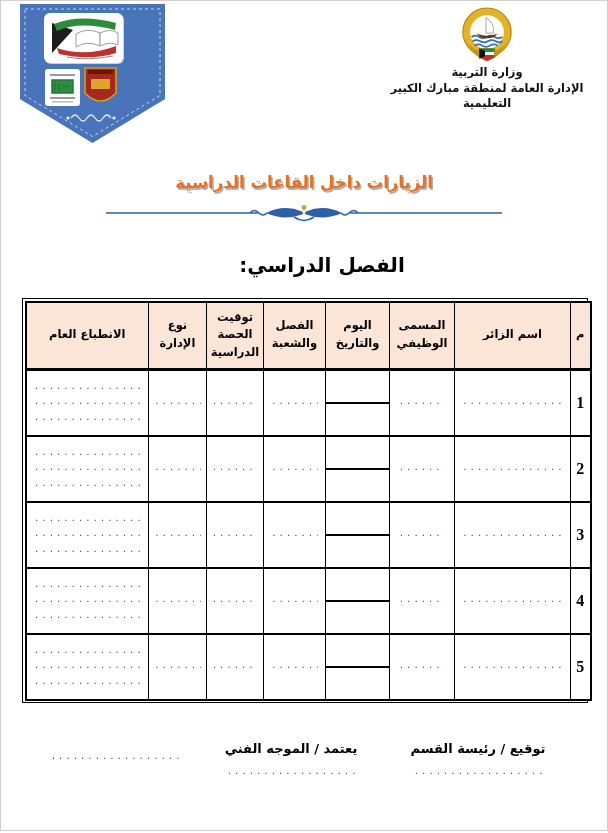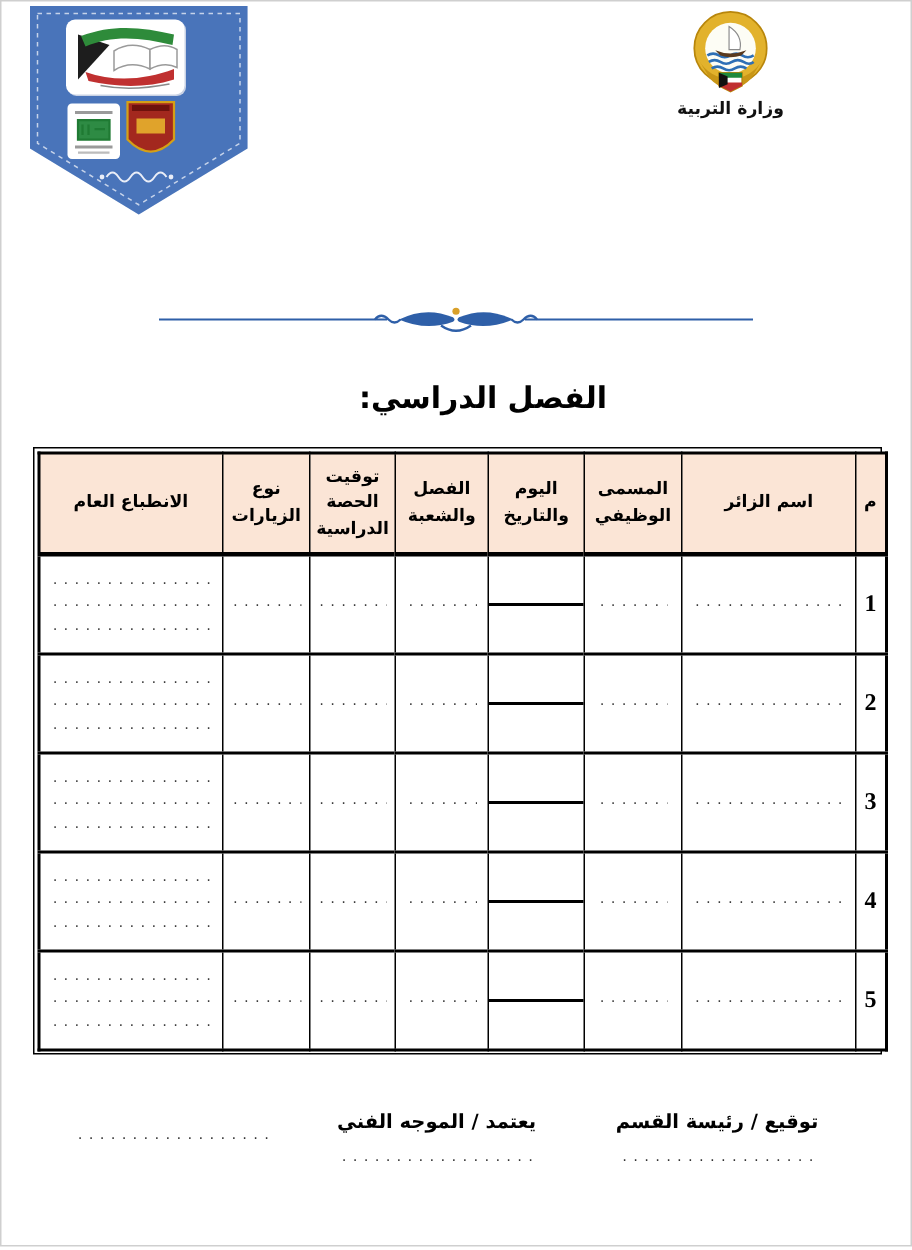--- a/index.html
+++ b/index.html
@@ -122,22 +122,24 @@
       <path d="M29,11 Q38.5,17 36.5,27 L29,27 Z" fill="#ffffff" stroke="#8a8a8a" stroke-width="0.8"></path>
       <path d="M19.5,27.5 Q30,32 41,27.5 L37.5,31 Q30,33.5 23,31 Z" fill="#5A3A1E"></path>
       <g>
         <path d="M22,43 H38 V52 L30,56 L22,52 Z" fill="#ffffff" stroke="#B8860B" stroke-width="1"></path>
         <path d="M22,43 H38 V46.5 H22 Z" fill="#1E8A3C"></path>
         <path d="M22,49.8 H38 V52 L30,56 L22,52 Z" fill="#C03030"></path>
         <path d="M22,43 L28,45.5 V51 L22,53.5 Z" fill="#111111"></path>
       </g>
     </svg>
     <div class="lh-line">وزارة التربية</div>
-  </div>
-
+    <div class="lh-line">الإدارة العامة لمنطقة مبارك الكبير التعليمية</div>
+  </div>
+
+  <div class="doc-title">الزيارات داخل القاعات الدراسية</div>
 
   <div class="divider-wrap">
     <svg width="396" height="26" viewBox="0 0 396 26">
       <line x1="0" y1="14" x2="396" y2="14" stroke="#2E5FA8" stroke-width="1.4"></line>
       <rect x="152" y="3" width="92" height="20" fill="#ffffff"></rect>
       <path d="M160,14 Q178,5 196,12.5 Q198,14 196,15.5 Q178,22 160,14 Z" fill="#2E5FA8"></path>
       <path d="M236,14 Q218,5 200,12.5 Q198,14 200,15.5 Q218,22 236,14 Z" fill="#2E5FA8"></path>
       <path d="M144,14 q4,-5 9,0 q4,4 8,0 M252,14 q-4,-5 -9,0 q-4,4 -8,0" fill="none" stroke="#2E5FA8" stroke-width="1.6"></path>
       <path d="M188,18 Q198,25 208,18" fill="none" stroke="#2E5FA8" stroke-width="1.6"></path>
       <circle cx="198" cy="8.5" r="2.4" fill="#D9A02A"></circle>
@@ -159,21 +161,21 @@
           <col style="width:123px">
       </colgroup>
       <thead>
         <tr>
           <th>م</th>
           <th>اسم الزائر</th>
           <th>المسمى الوظيفي</th>
           <th>اليوم والتاريخ</th>
           <th>الفصل والشعبة</th>
           <th>توقيت الحصة الدراسية</th>
-          <th>نوع الزيارات</th>
+          <th>نوع الإدارة</th>
           <th>الانطباع العام</th>
         </tr>
       </thead>
       <tbody>
         <tr>
           <td class="num-cell">1</td>
           <td><span class="dots w-name">................................................................................</span></td>
           <td><span class="dots w-sm">................................................................................</span></td>
           <td class="daydate-cell">
               <div class="daydate-top"></div>

